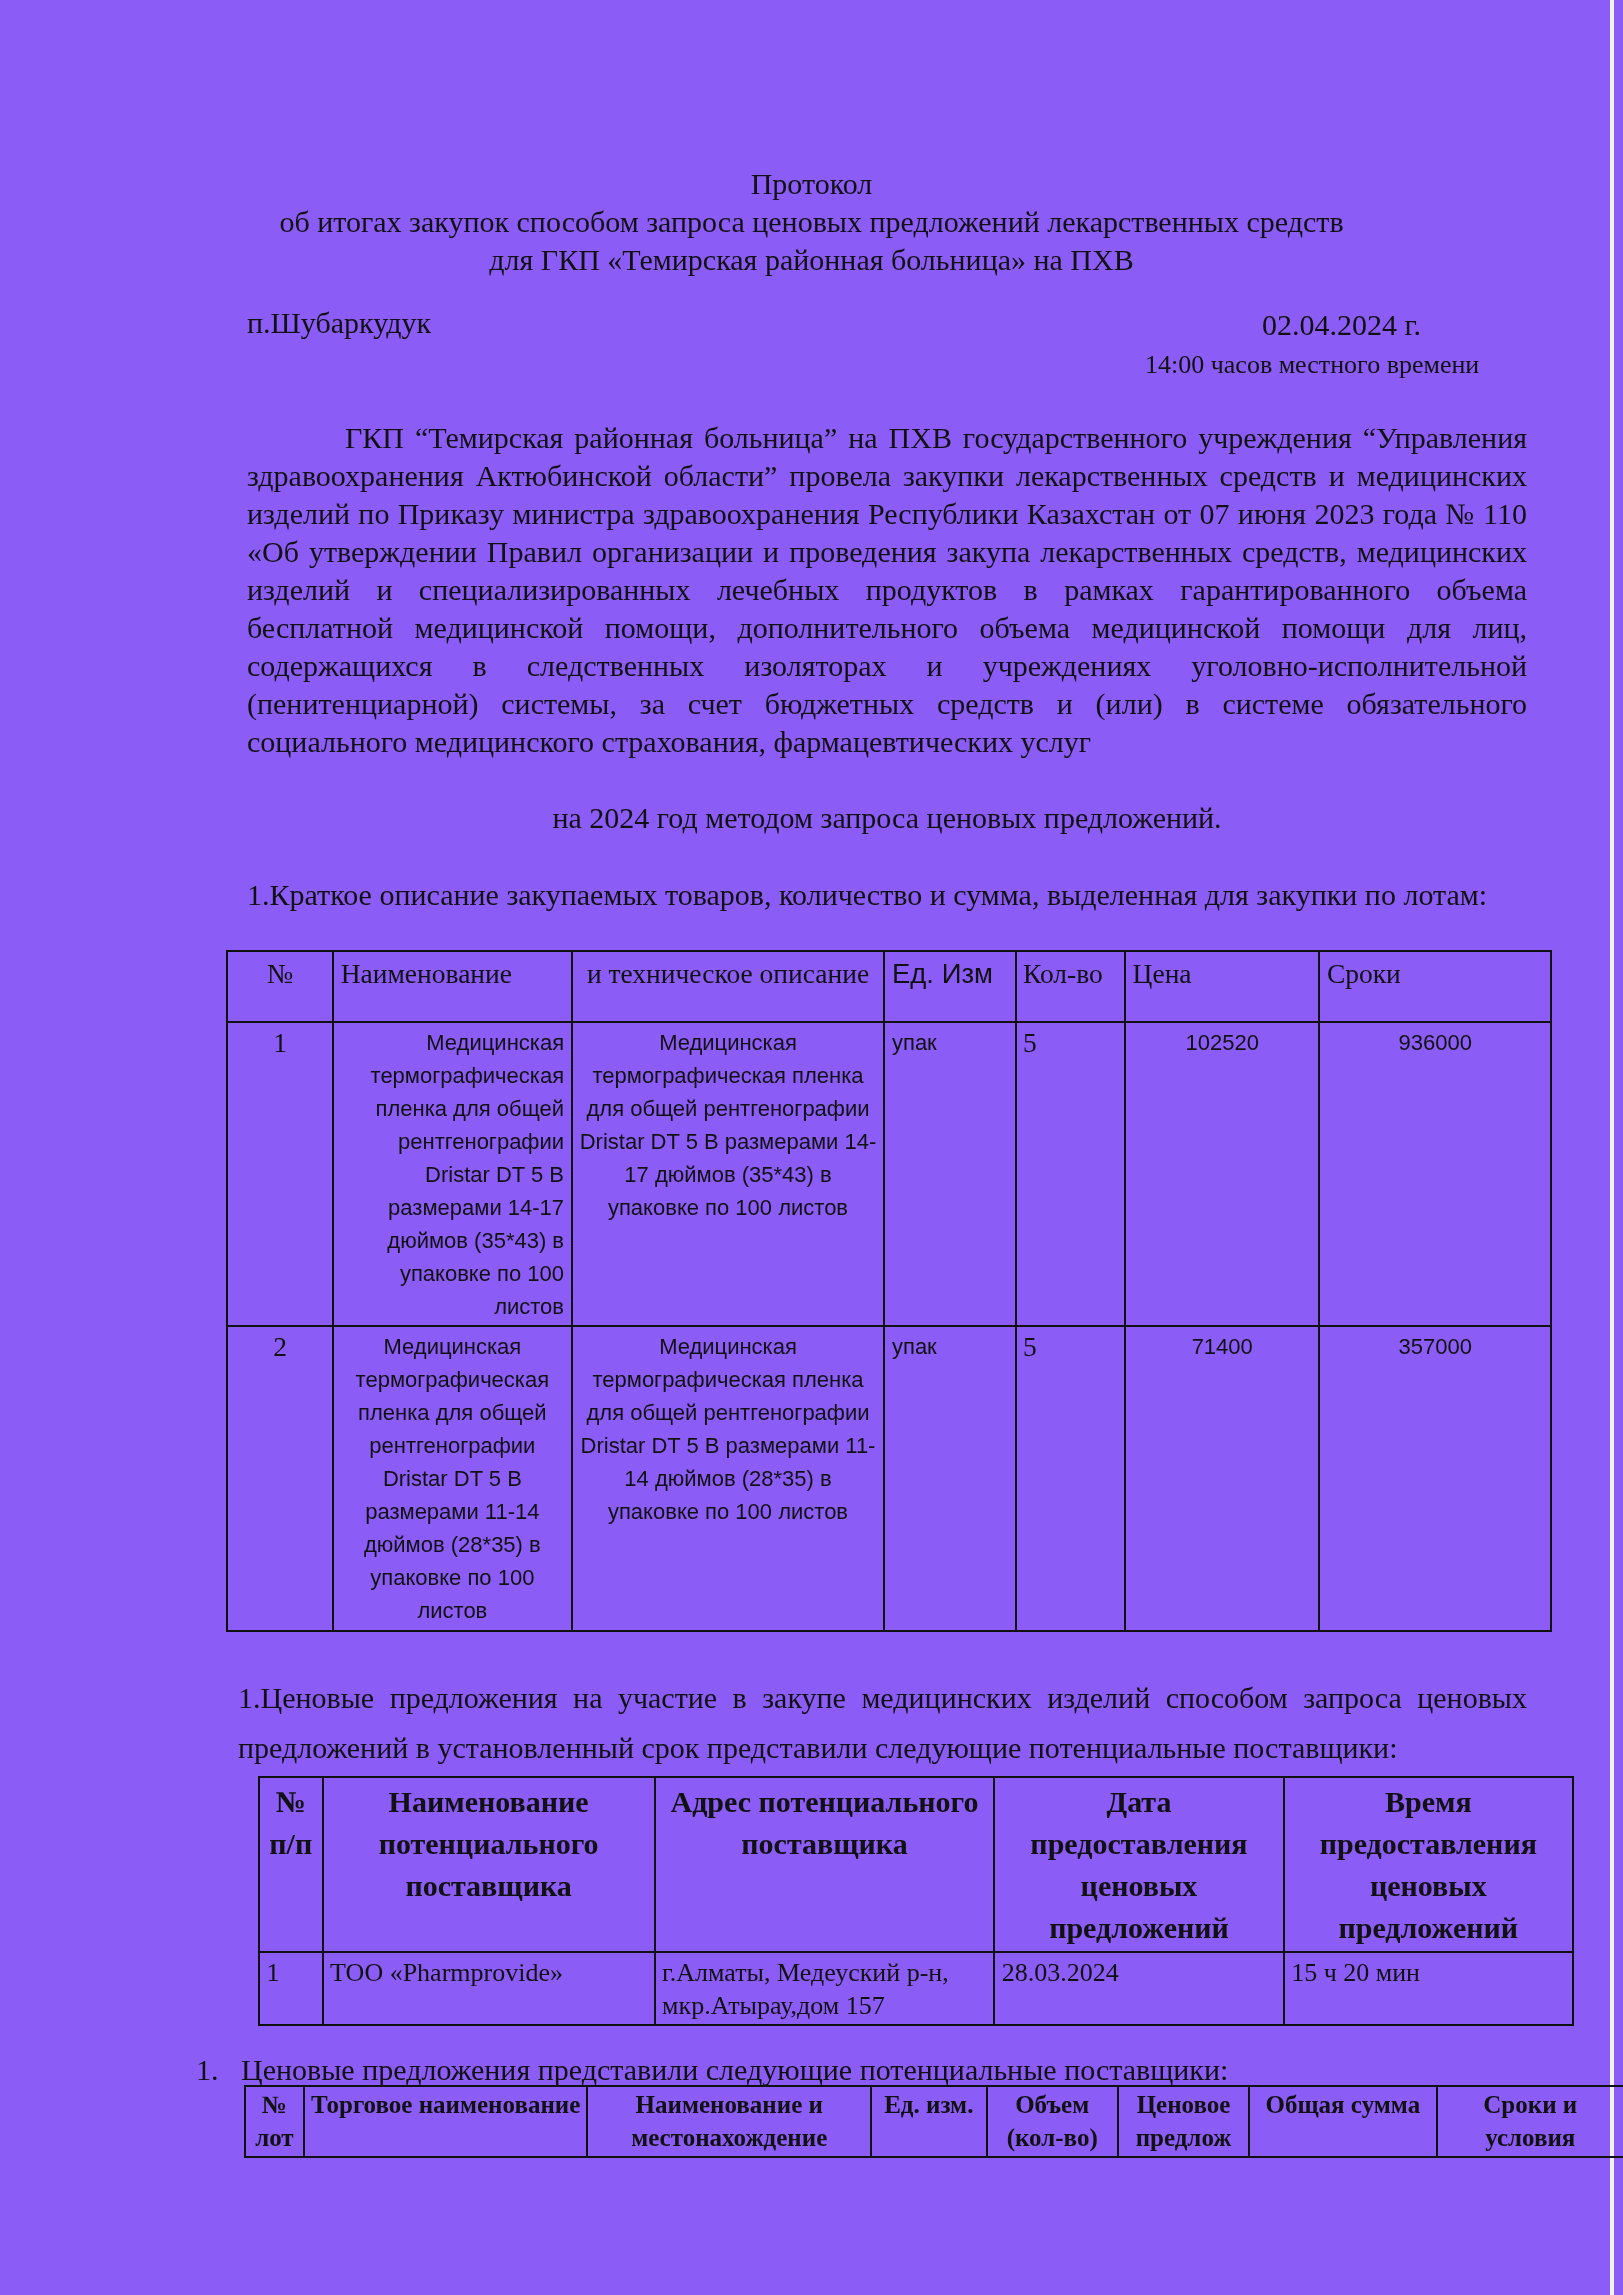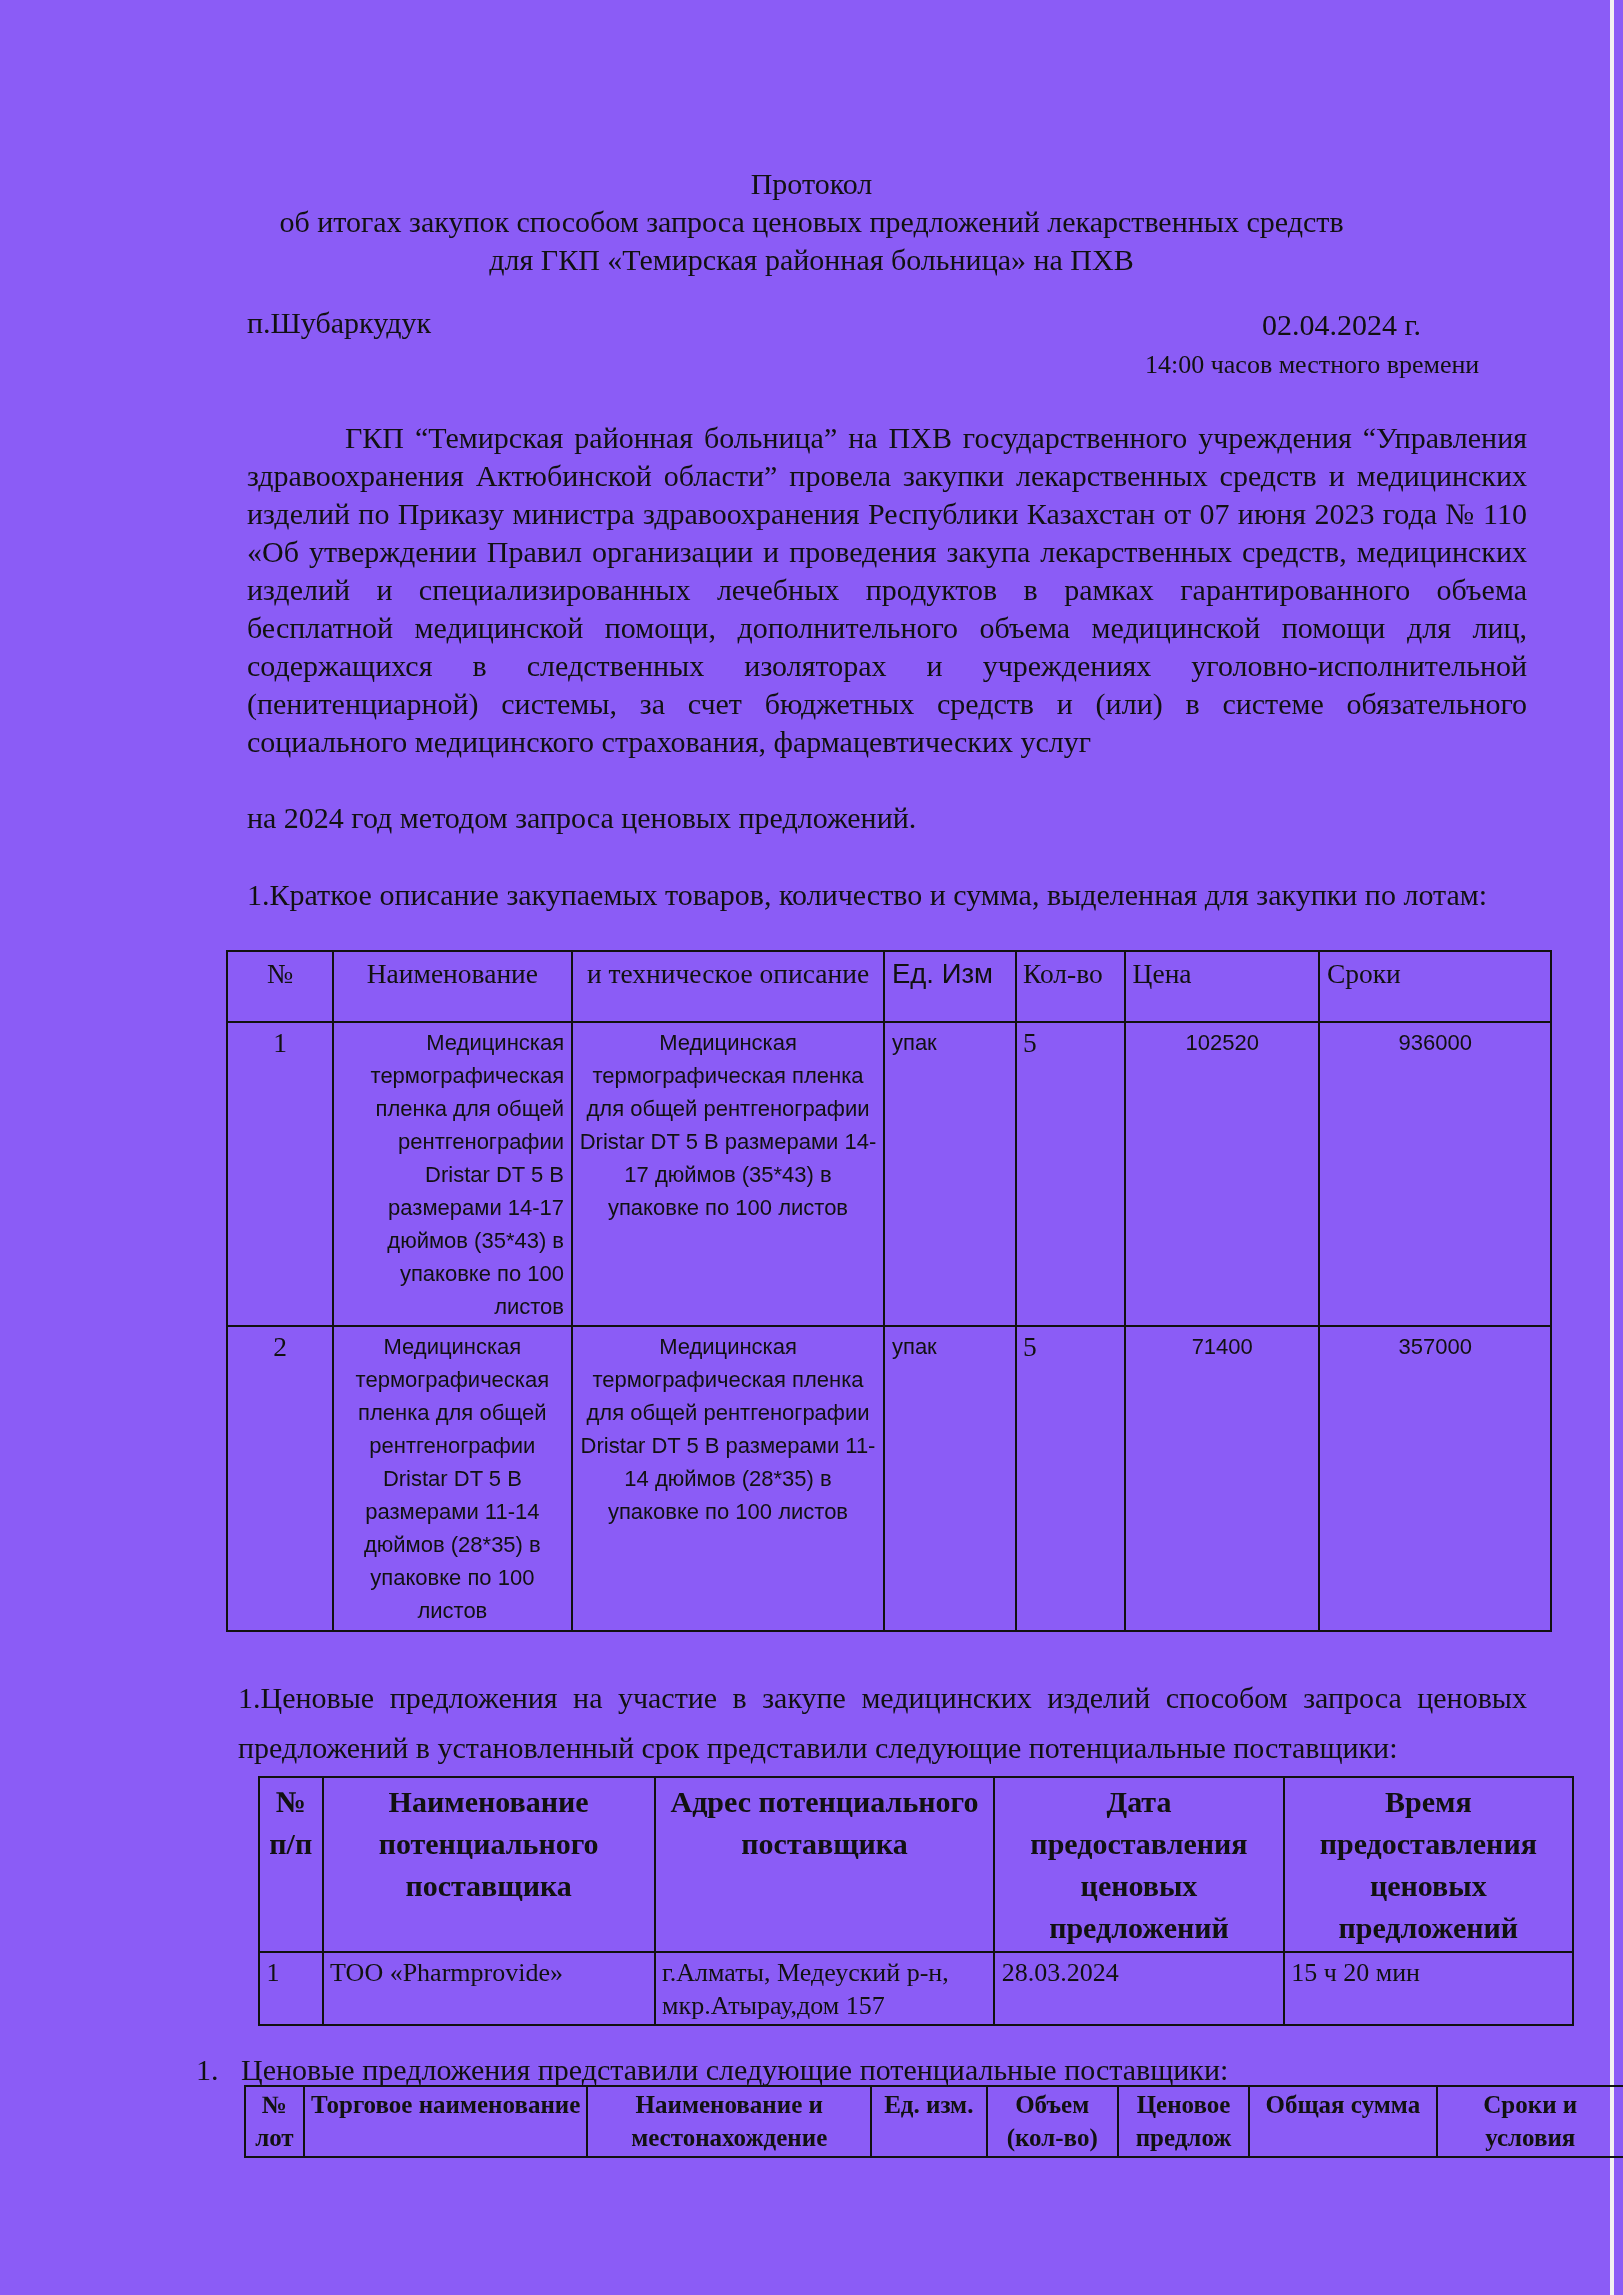--- a/index.html
+++ b/index.html
@@ -6,21 +6,21 @@
   body { width: 1623px; height: 2295px; position: relative; overflow: hidden; color: #111; }
   .page { position: absolute; left: 0; top: 0; width: 1623px; height: 2295px; background: #8b5cf6; }
   .serif { font-family: "Liberation Serif", "DejaVu Serif", serif; }
   .abs { position: absolute; }
   .title { left: 0; width: 1623px; text-align: center; font-size: 30px; line-height: 38px; }
   .place { left: 247px; top: 306px; font-size: 30px; }
   .date { left: 1262px; top: 308px; font-size: 30px; }
   .time { left: 1145px; top: 350px; font-size: 26px; }
   .para { left: 247px; width: 1280px; font-size: 30px; line-height: 38px; text-align: justify; }
   .indent { text-indent: 98px; }
-  .left { text-align: left; }
+  .left { text-align: center; }
   table { border-collapse: collapse; position: absolute; }
   td, th { border: 2px solid #111; vertical-align: top; padding: 2.6px 6.5px; }
   
   .t1 { left: 226px; top: 950px; width: 1326px; font-size: 27.5px; }
   .t1 th { font-weight: normal; font-family: "Liberation Serif", serif; text-align: left; line-height: 37px; height: 64px; }
   .t1 td { font-family: "Liberation Sans", "DejaVu Sans", sans-serif; font-size: 22px; line-height: 33px; }
   .t1 .c-no { width: 79px; text-align: center; font-family: "Liberation Serif", serif; font-size: 27.5px; }
   .t1 .c-name { width: 196px; }
   .t1 .c-desc { width: 262px; text-align: center; }
   .t1 .c-unit { width: 101px; text-align: left; font-family: "Liberation Sans", sans-serif; }
@@ -70,21 +70,21 @@
 
   <div class="abs para serif indent" style="top:419px;">ГКП “Темирская районная больница” на ПХВ  государственного учреждения “Управления здравоохранения Актюбинской области” провела закупки лекарственных средств и медицинских изделий по Приказу министра здравоохранения Республики Казахстан от 07 июня 2023 года № 110 «Об утверждении Правил организации и проведения закупа лекарственных средств, медицинских изделий и специализированных лечебных продуктов в рамках гарантированного объема бесплатной медицинской помощи, дополнительного объема медицинской помощи для лиц, содержащихся в следственных изоляторах и учреждениях уголовно-исполнительной (пенитенциарной) системы, за счет бюджетных средств и (или) в системе обязательного социального медицинского страхования, фармацевтических услуг</div>
   <div class="abs para serif left" style="top:799px;">на 2024 год методом запроса ценовых предложений.</div>
 
   <div class="abs para serif" style="top:876px;">1.Краткое описание  закупаемых товаров, количество и сумма, выделенная для закупки по лотам:</div>
 
   <table class="t1">
     <tbody>
         <tr>
       <th class="c-no">№</th>
-      <th class="c-name" style="text-align:center;">Наименование</th>
+      <th class="c-name" style="">Наименование</th>
       <th class="c-desc" style="text-align:center;">и техническое описание</th>
       <th class="c-unit">Ед. Изм</th>
       <th class="c-qty">Кол-во</th>
       <th class="c-price" style="text-align:left;">Цена</th>
       <th class="c-sum" style="text-align:left;">Сроки</th>
     </tr>
     <tr class="r1">
       <td class="c-no">1</td>
       <td class="c-name name-right">Медицинская термографическая пленка для общей рентгенографии Dristar DT 5 B размерами 14-17 дюймов (35*43) в упаковке по 100 листов</td>
       <td class="c-desc">Медицинская термографическая пленка для общей рентгенографии Dristar DT 5 B размерами 14-17 дюймов (35*43) в упаковке по 100 листов</td>

